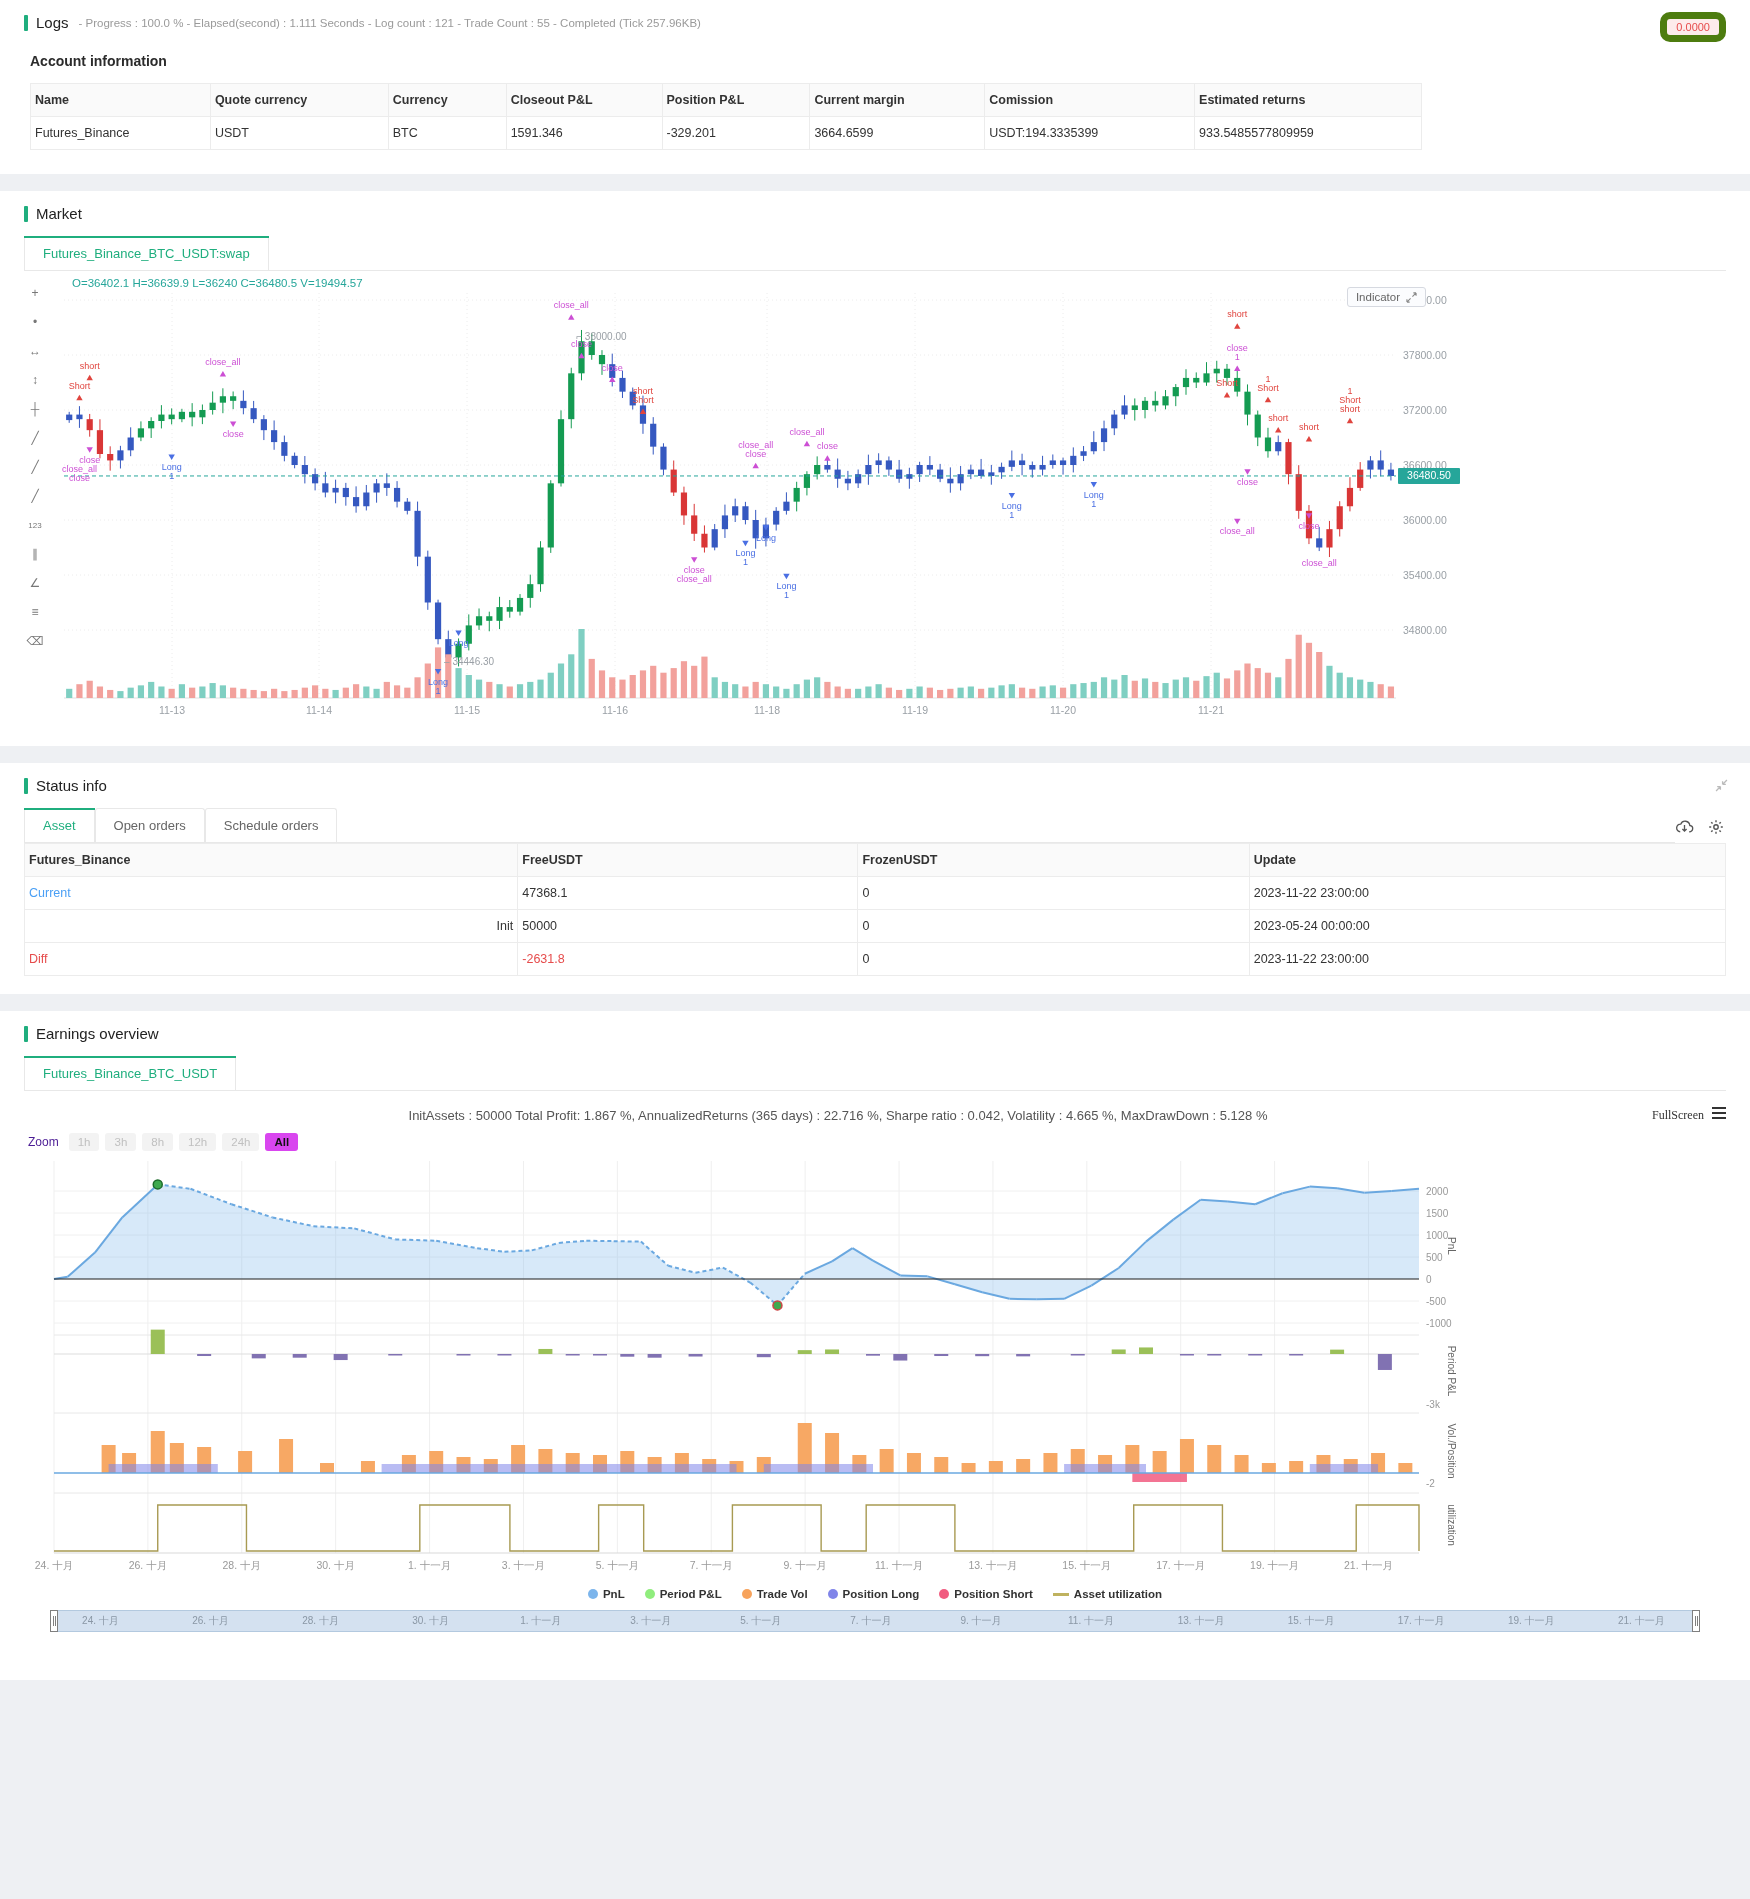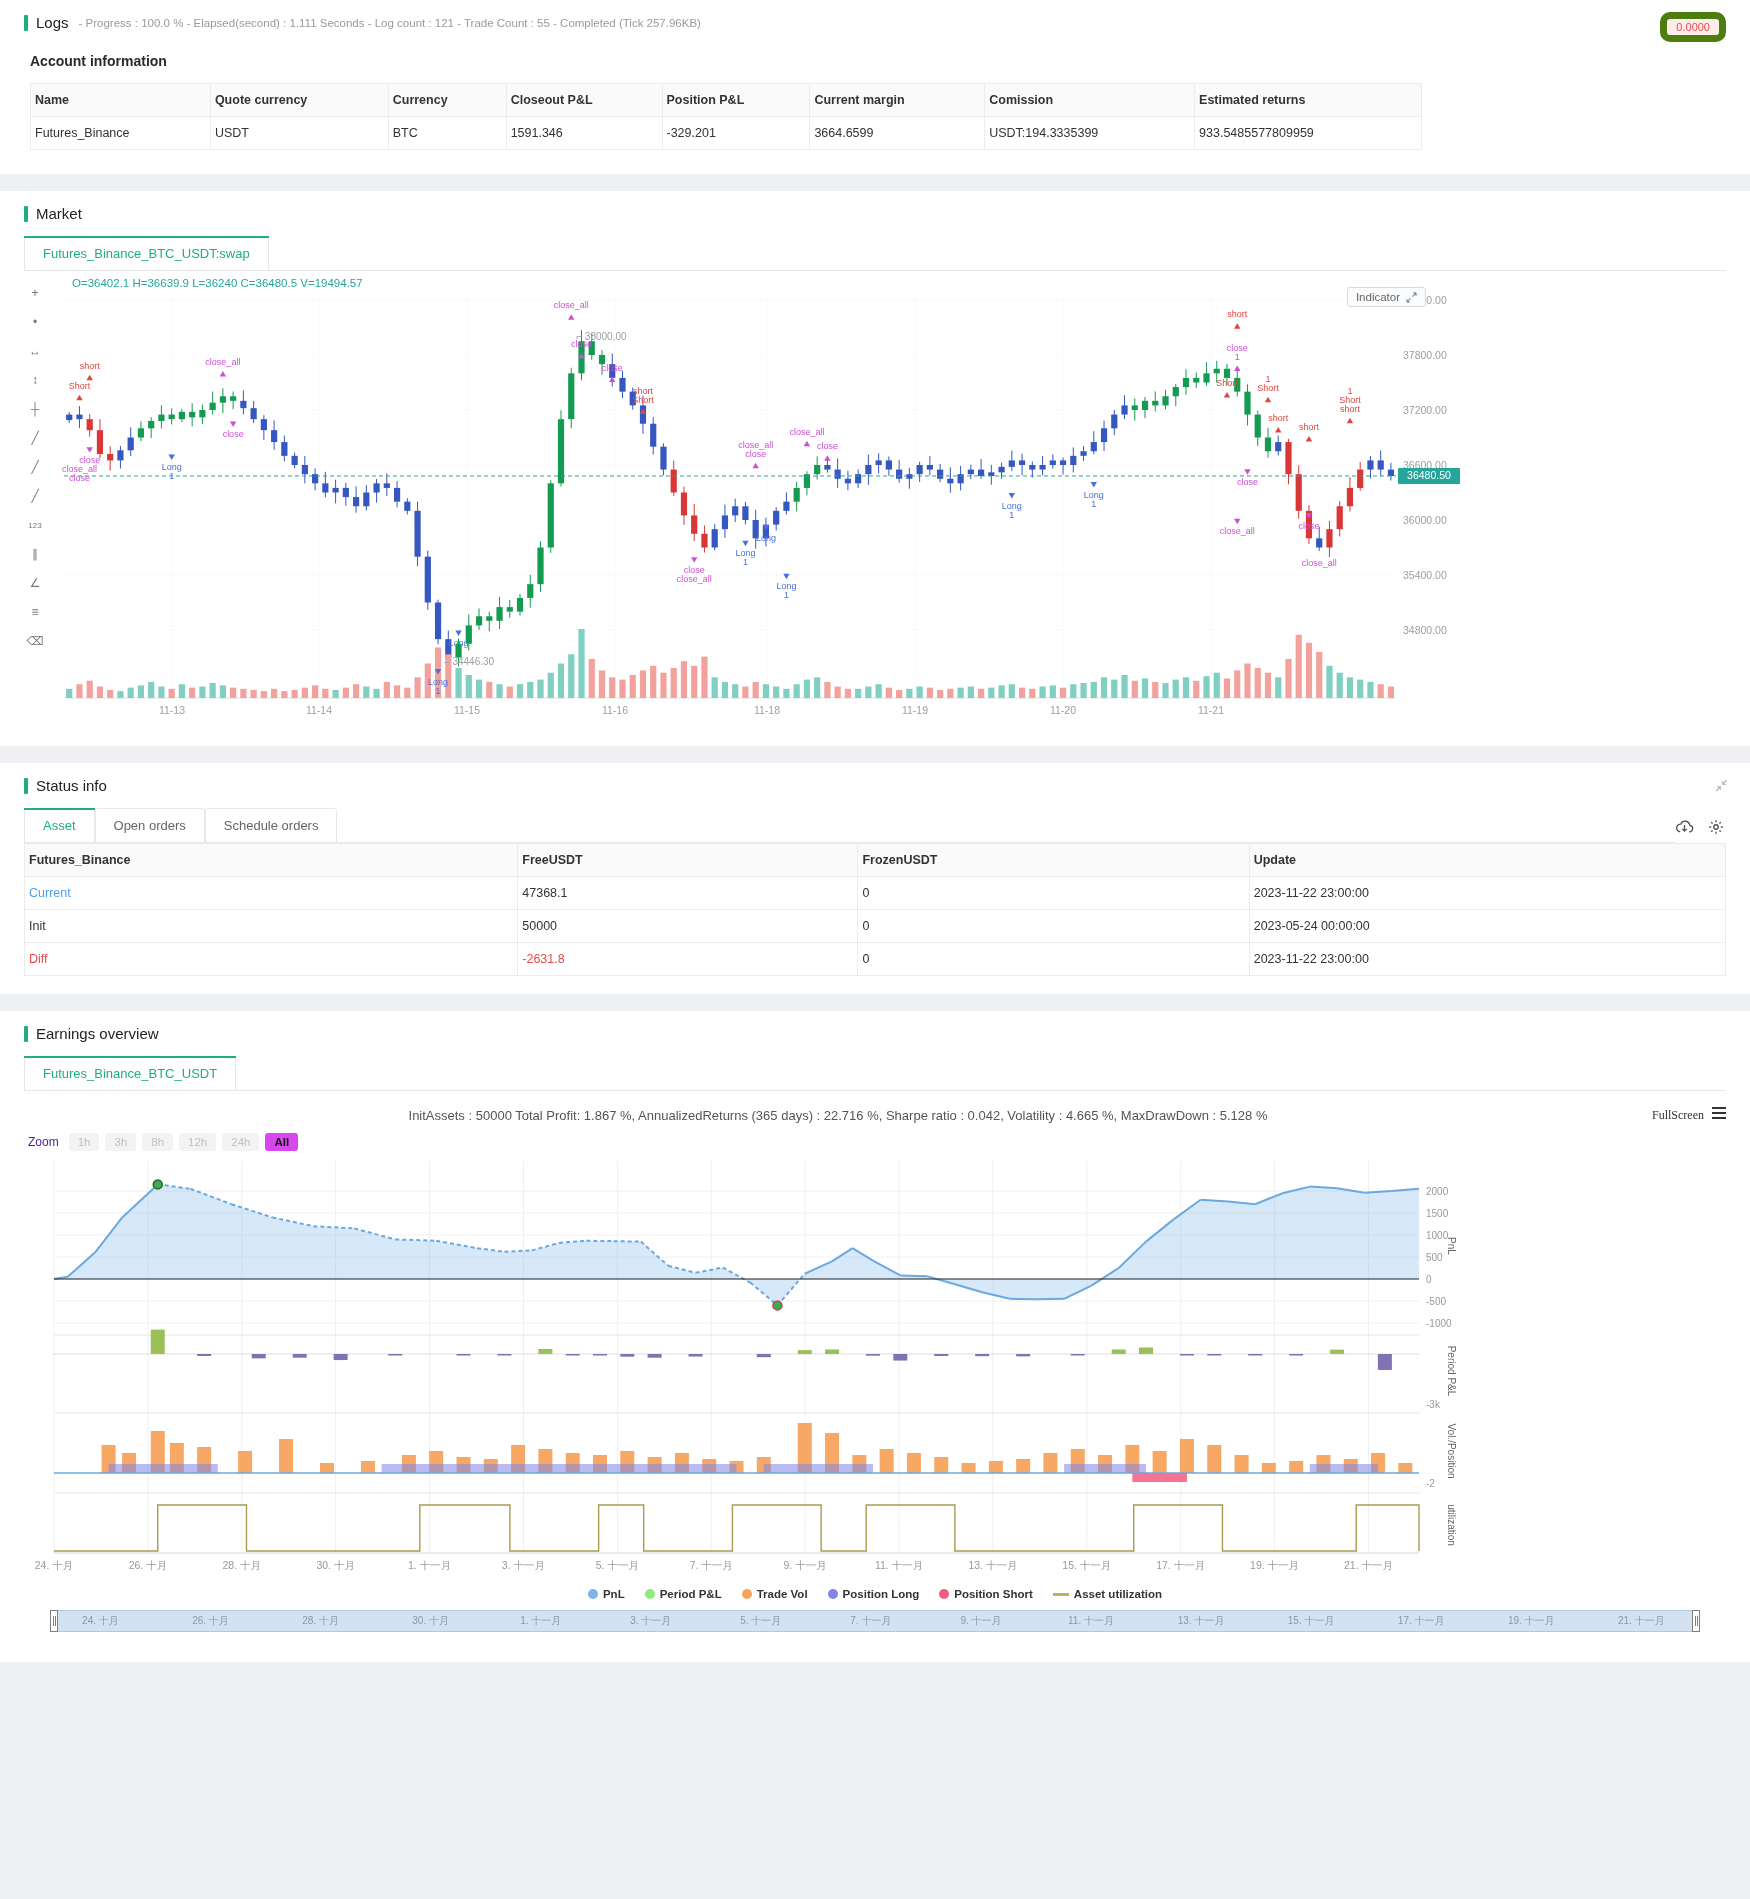--- a/index.html
+++ b/index.html
@@ -732,36 +732,36 @@
         </tr>
       </thead>
     <tbody id="status-body">
         <tr>
           <td style="color: rgb(74, 159, 245);">Current</td>
           <td style="color: rgb(51, 51, 51);">47368.1</td>
           <td>0</td>
           <td>2023-11-22 23:00:00</td>
         </tr>
         <tr>
-          <td style="color: rgb(51, 51, 51);">Init</td>
+          <td style="color: rgb(51, 51, 51); text-align: right;">Init</td>
           <td style="color: rgb(51, 51, 51);">50000</td>
           <td>0</td>
           <td>2023-05-24 00:00:00</td>
         </tr>
         <tr>
           <td style="color: rgb(230, 76, 76);">Diff</td>
           <td style="color: rgb(230, 76, 76);">-2631.8</td>
           <td>0</td>
           <td>2023-11-22 23:00:00</td>
         </tr>
       </tbody>
   </table>
 </div>
 
-<div class="card" style="margin-bottom:16px; padding-bottom:30px;">
+<div class="card" style="margin-bottom:16px; padding-bottom:48px;">
   <div class="sec-head">
     <div class="sec-bar"></div>
     <span class="sec-title">Earnings overview</span>
   </div>
   <div class="tab-row">
     <div class="tab active">Futures_Binance_BTC_USDT</div>
   </div>
   <div class="stats-row">
     <div class="stats-text">InitAssets : 50000 Total Profit: 1.867 %, AnnualizedReturns (365 days) : 22.716 %, Sharpe ratio : 0.042, Volatility : 4.665 %, MaxDrawDown : 5.128 %</div>
     <div class="fullscreen">

